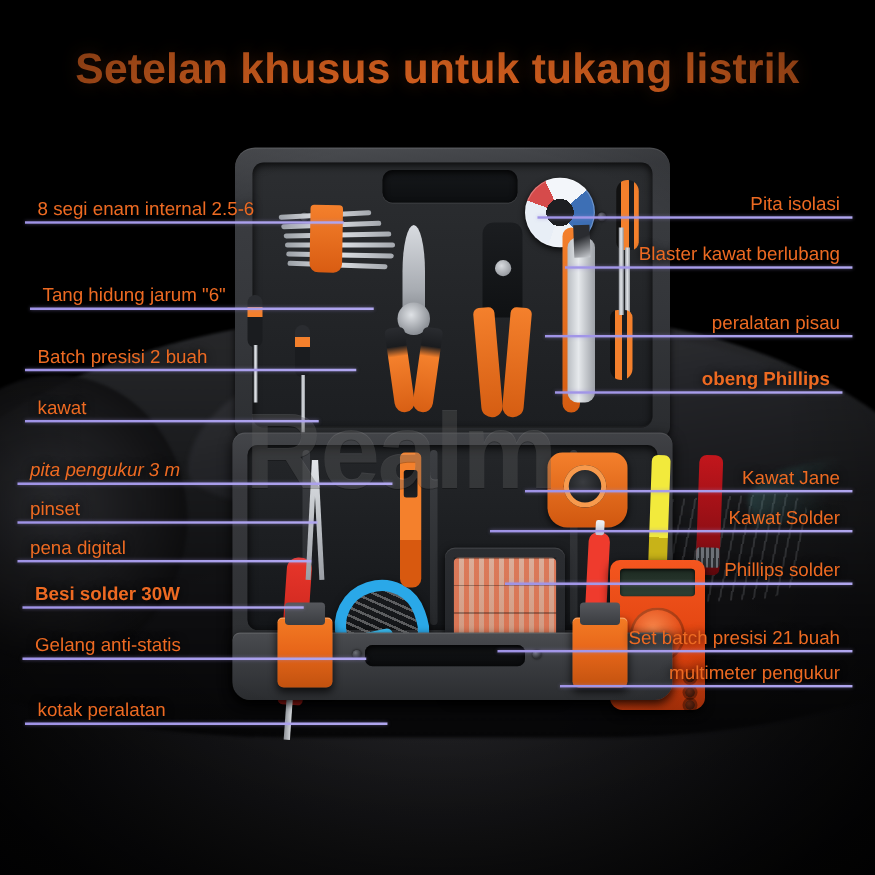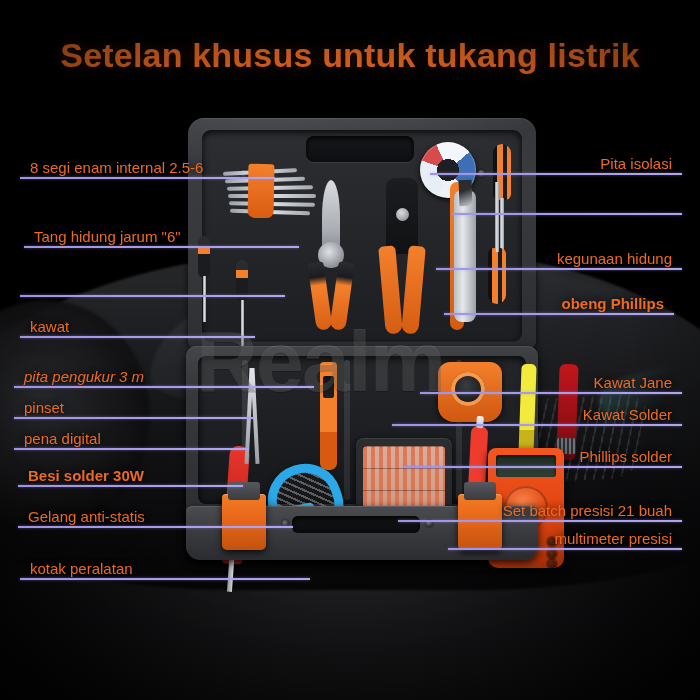--- a/index.html
+++ b/index.html
@@ -532,20 +532,21 @@
   <div id="callouts-left">
       <div class="callout left" style="left: 20px; top: 151px; width: 255px; height: 28px;">
         <div class="txt">8 segi enam internal 2.5-6</div>
         <div class="ln"></div>
       </div>
       <div class="callout left" style="left: 24px; top: 220px; width: 275px; height: 28px;">
         <div class="txt">Tang hidung jarum "6"</div>
         <div class="ln"></div>
       </div>
       <div class="callout left" style="left: 20px; top: 269px; width: 265px; height: 28px;">
+        <div class="txt">Batch presisi 2 buah</div>
         <div class="ln"></div>
       </div>
       <div class="callout left" style="left: 20px; top: 310px; width: 235px; height: 28px; text-decoration: underline;">
         <div class="txt">kawat</div>
         <div class="ln"></div>
       </div>
       <div class="callout left" style="left: 14px; top: 360px; width: 300px; height: 28px; font-style: italic;">
         <div class="txt">pita pengukur 3 m</div>
         <div class="ln"></div>
       </div>
@@ -569,24 +570,25 @@
         <div class="txt">kotak peralatan</div>
         <div class="ln"></div>
       </div>
     </div>
   <div id="callouts-right">
       <div class="callout right" style="left: 430px; top: 147px; width: 252px; height: 28px;">
         <div class="txt">Pita isolasi</div>
         <div class="ln"></div>
       </div>
       <div class="callout right" style="left: 452px; top: 187px; width: 230px; height: 28px;">
+        <div class="txt">Blaster kawat berlubang</div>
         <div class="ln"></div>
       </div>
       <div class="callout right" style="left: 436px; top: 242px; width: 246px; height: 28px;">
-        <div class="txt">kegunaan hidung</div>
+        <div class="txt">peralatan pisau</div>
         <div class="ln"></div>
       </div>
       <div class="callout right" style="left: 444px; top: 287px; width: 230px; height: 28px; font-weight: bold;">
         <div class="txt">obeng Phillips</div>
         <div class="ln"></div>
       </div>
       <div class="callout right" style="left: 420px; top: 366px; width: 262px; height: 28px;">
         <div class="txt">Kawat Jane</div>
         <div class="ln"></div>
       </div>
@@ -596,18 +598,18 @@
       </div>
       <div class="callout right" style="left: 404px; top: 440px; width: 278px; height: 28px;">
         <div class="txt">Phillips solder</div>
         <div class="ln"></div>
       </div>
       <div class="callout right" style="left: 398px; top: 494px; width: 284px; height: 28px;">
         <div class="txt">Set batch presisi 21 buah</div>
         <div class="ln"></div>
       </div>
       <div class="callout right" style="left: 448px; top: 522px; width: 234px; height: 28px;">
-        <div class="txt">multimeter presisi</div>
+        <div class="txt">multimeter pengukur</div>
         <div class="ln"></div>
       </div>
     </div>
 
 </div>
 
 </body></html>

